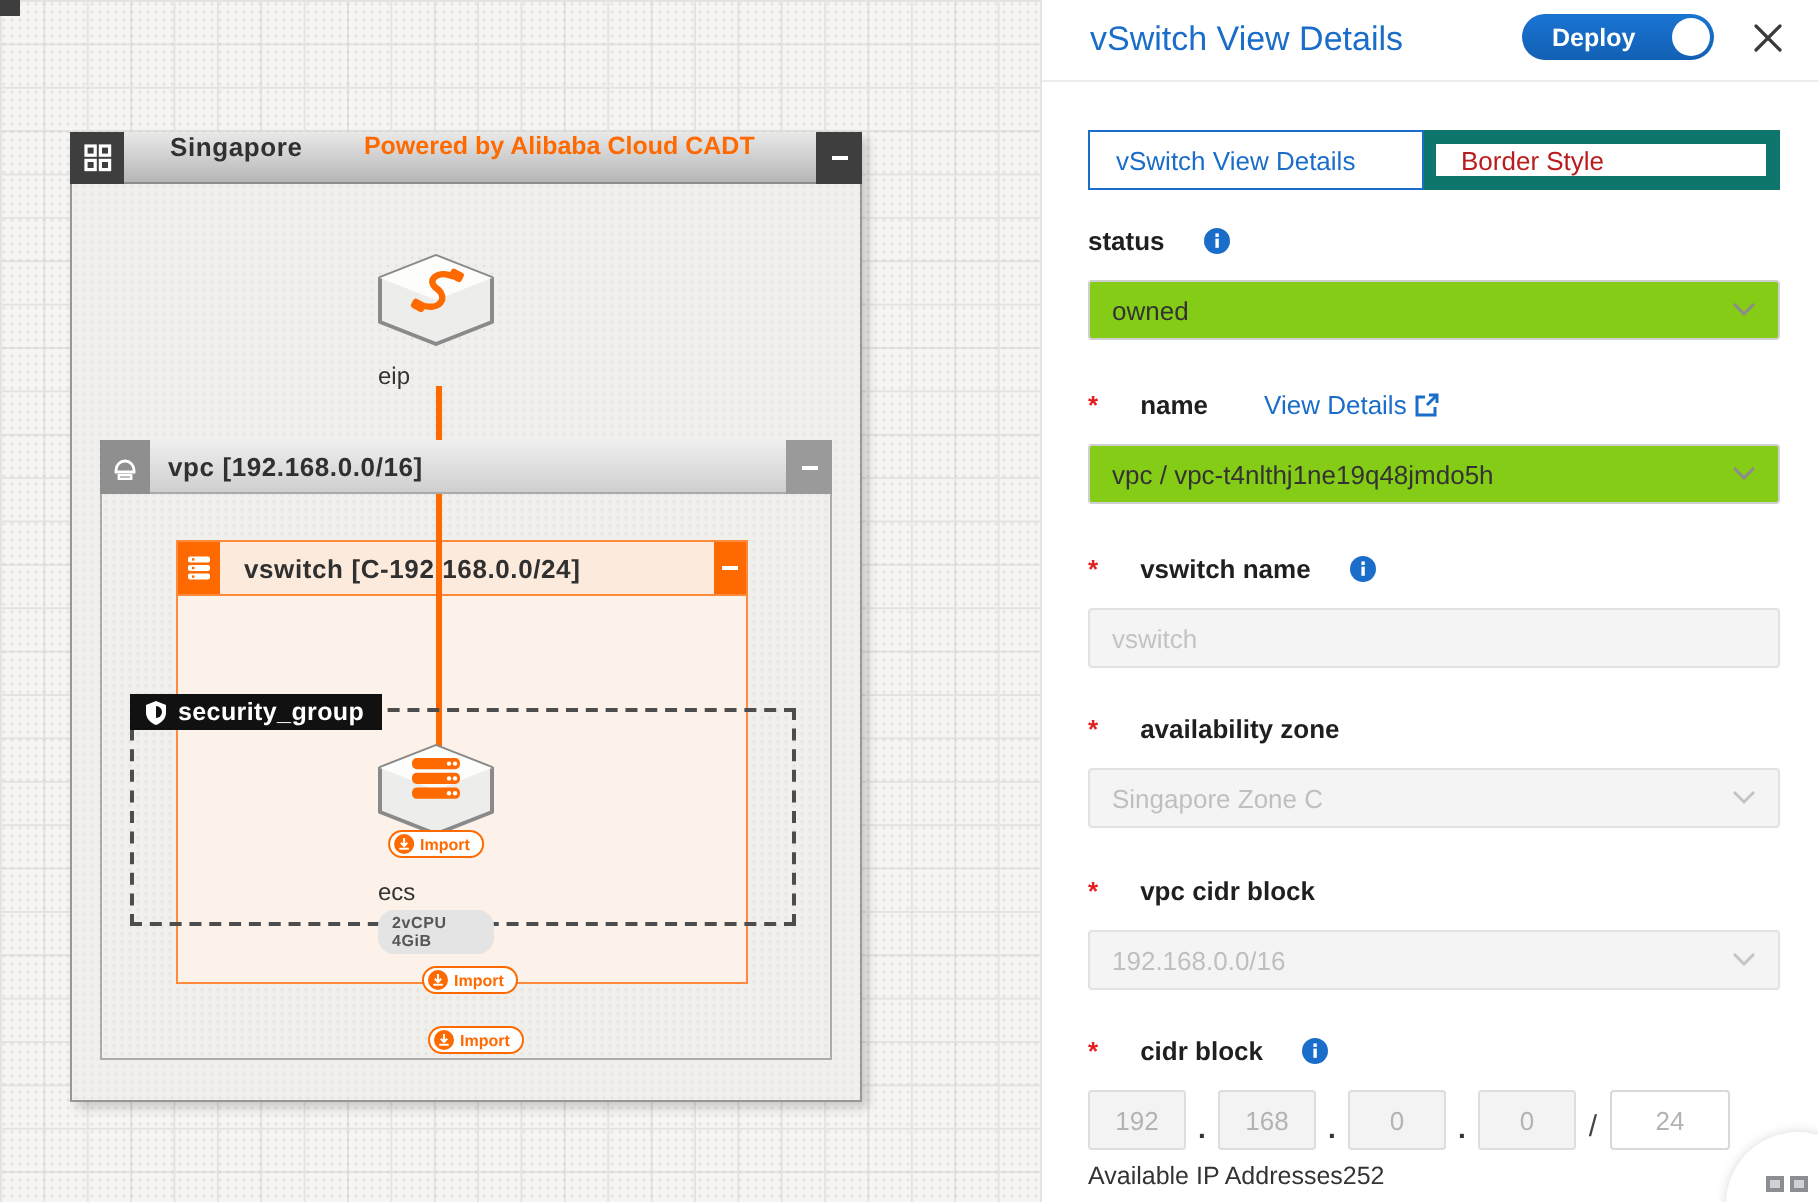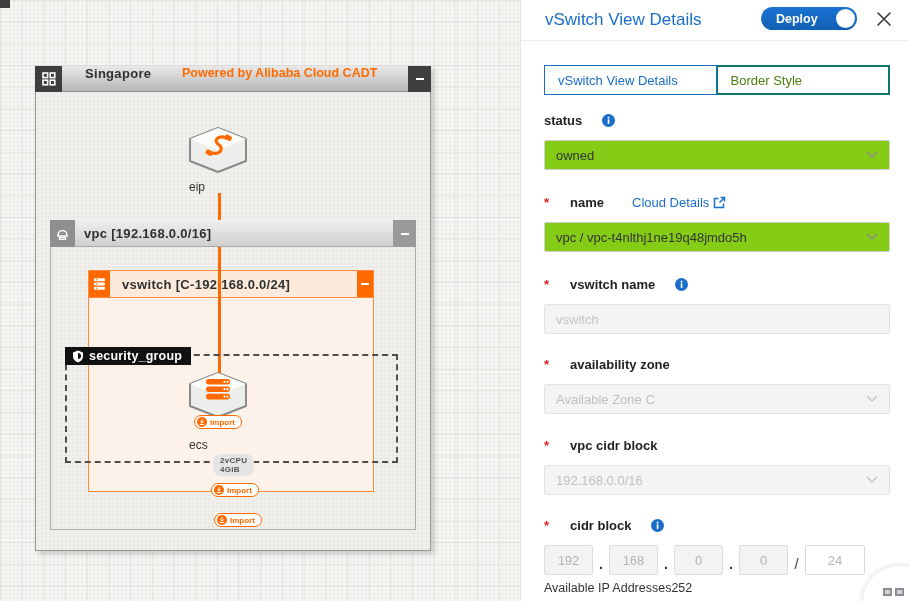--- a/index.html
+++ b/index.html
@@ -66,39 +66,39 @@
     display:flex; align-items:center; gap:5px; padding:0 9px 0 7px; }
   .sec-label span { color:#fff; font-size:12.5px; font-weight:bold; letter-spacing:.2px; }
 
   .import-pill { display:inline-flex; align-items:center; gap:3px; height:14px;
     background:#fff; border:1px solid #ff6a00; border-radius:8px; padding:0 6px 0 2px; }
   .import-pill .txt { font-size:8px; font-weight:bold; color:#ff6a00; }
   .pill-abs { position:absolute; z-index:8; }
   .ecs-badge { position:absolute; left:50%; transform:translateX(-50%); top:43px; z-index:8; }
 
   .spec-pill { display:inline-block; margin-top:2px; background:#e4e4e4; border-radius:8px;
-    padding:2px 7px; font-size:8px; font-weight:bold; color:#555; letter-spacing:.3px;margin-left:24px; }
+    padding:2px 7px; font-size:8px; font-weight:bold; color:#555; letter-spacing:.3px; }
 
   
   .panel { position:absolute; left:520px; top:0; width:389px; height:601px; background:#fff;
     border-left:1px solid #e4e4e4; }
   .panel-header { position:absolute; left:0; top:0; right:0; height:41px; border-bottom:1px solid #ececec; }
   .panel-title { position:absolute; left:24px; top:10px; font-size:17px; color:#1a6dc9; }
   .deploy-toggle { position:absolute; right:52px; top:7px; width:96px; height:23px; border:none;
     border-radius:12px; background:linear-gradient(#1a74d2,#1260b4); display:flex; align-items:center;
     cursor:pointer; }
   .deploy-toggle .lbl { color:#fff; font-size:12.5px; font-weight:bold; margin-left:15px; }
   .deploy-knob { position:absolute; right:2px; top:2px; width:19px; height:19px; border-radius:50%;
     background:#fff; }
   .close-btn { position:absolute; right:15px; top:10px; width:20px; height:20px; background:none;
     border:none; cursor:pointer; padding:0; }
 
   .tabs { position:absolute; left:23px; top:65px; width:346px; height:30px; display:flex; }
   .tab { flex:1; display:flex; align-items:center; padding-left:13px; font-size:13px;
-    background:#fff; border:2px solid #0f766e; color:#4d7c0f; cursor:pointer; }
+    background:#fff; border:7px solid #0f766e; color:#b91c1c; cursor:pointer; }
   .tab.active { border:1px solid #1a6dc9; color:#1a6dc9; z-index:2; }
   .tab + .tab { margin-left:-1px; }
 
   .fgroup { position:absolute; left:23px; width:346px; }
   .flabel { display:flex; align-items:center; gap:20px; font-size:13px; font-weight:bold; color:#1f1f1f; }
   .req { color:#e02020; font-weight:bold; margin-right:1px; }
   .flink { font-size:13px; font-weight:normal; color:#1a6dc9; margin-left:8px; display:inline-flex;
     align-items:center; gap:4px; cursor:pointer; }
   .info-ic { width:13px; height:13px; flex:none; cursor:pointer; }
 
@@ -297,21 +297,21 @@
           <path d="M1 1 L6 6 L11 1" stroke="#8c8c8c" stroke-width="1.5" fill="none"></path>
         </svg>
     </div>
   </div>
 
   <div class="fgroup" style="top:195px">
     <div class="flabel">
       <span class="req">*</span>
       <span>name</span>
       <span class="flink">
-        <span>Cloud Details</span>
+        <span>View Details</span>
         <svg width="13" height="13" viewBox="0 0 13 13">
             <path d="M5.5 2.5 H1.5 V11.5 H10.5 V7.5" fill="none" stroke="#1a6dc9" stroke-width="1.5"></path>
             <path d="M7.5 1.5 H11.5 V5.5 M11.5 1.5 L6.5 6.5" fill="none" stroke="#1a6dc9" stroke-width="1.5"></path>
           </svg>
       </span>
     </div>
     <div class="select" style="margin-top:12px">
       <span>vpc / vpc-t4nlthj1ne19q48jmdo5h</span>
       <svg class="chev" width="12" height="8" viewBox="0 0 12 8">
           <path d="M1 1 L6 6 L11 1" stroke="#8c8c8c" stroke-width="1.5" fill="none"></path>
@@ -331,21 +331,21 @@
     </div>
     <input class="tinput" style="margin-top: 12px;" disabled="" placeholder="vswitch">
   </div>
 
   <div class="fgroup" style="top:357px">
     <div class="flabel">
       <span class="req">*</span>
       <span>availability zone</span>
     </div>
     <div class="select disabled" style="margin-top:12px">
-      <span>Available Zone C</span>
+      <span>Singapore Zone C</span>
       <svg class="chev" width="12" height="8" viewBox="0 0 12 8">
           <path d="M1 1 L6 6 L11 1" stroke="#c4c4c4" stroke-width="1.5" fill="none"></path>
         </svg>
     </div>
   </div>
 
   <div class="fgroup" style="top:438px">
     <div class="flabel">
       <span class="req">*</span>
       <span>vpc cidr block</span>

